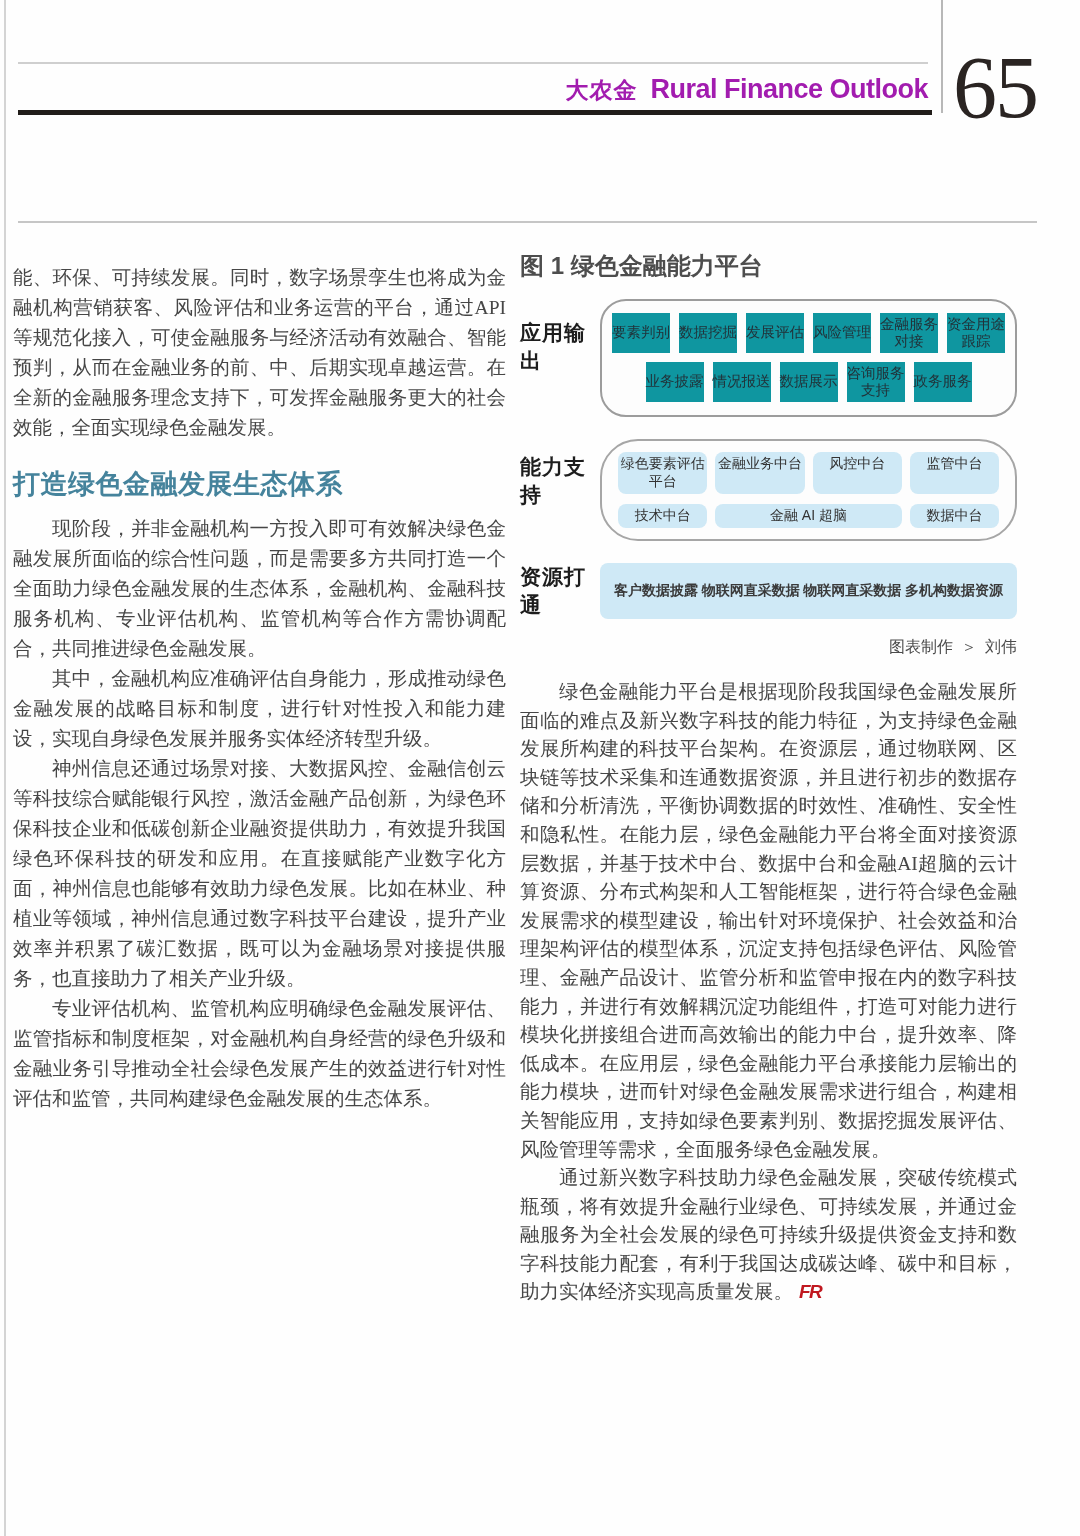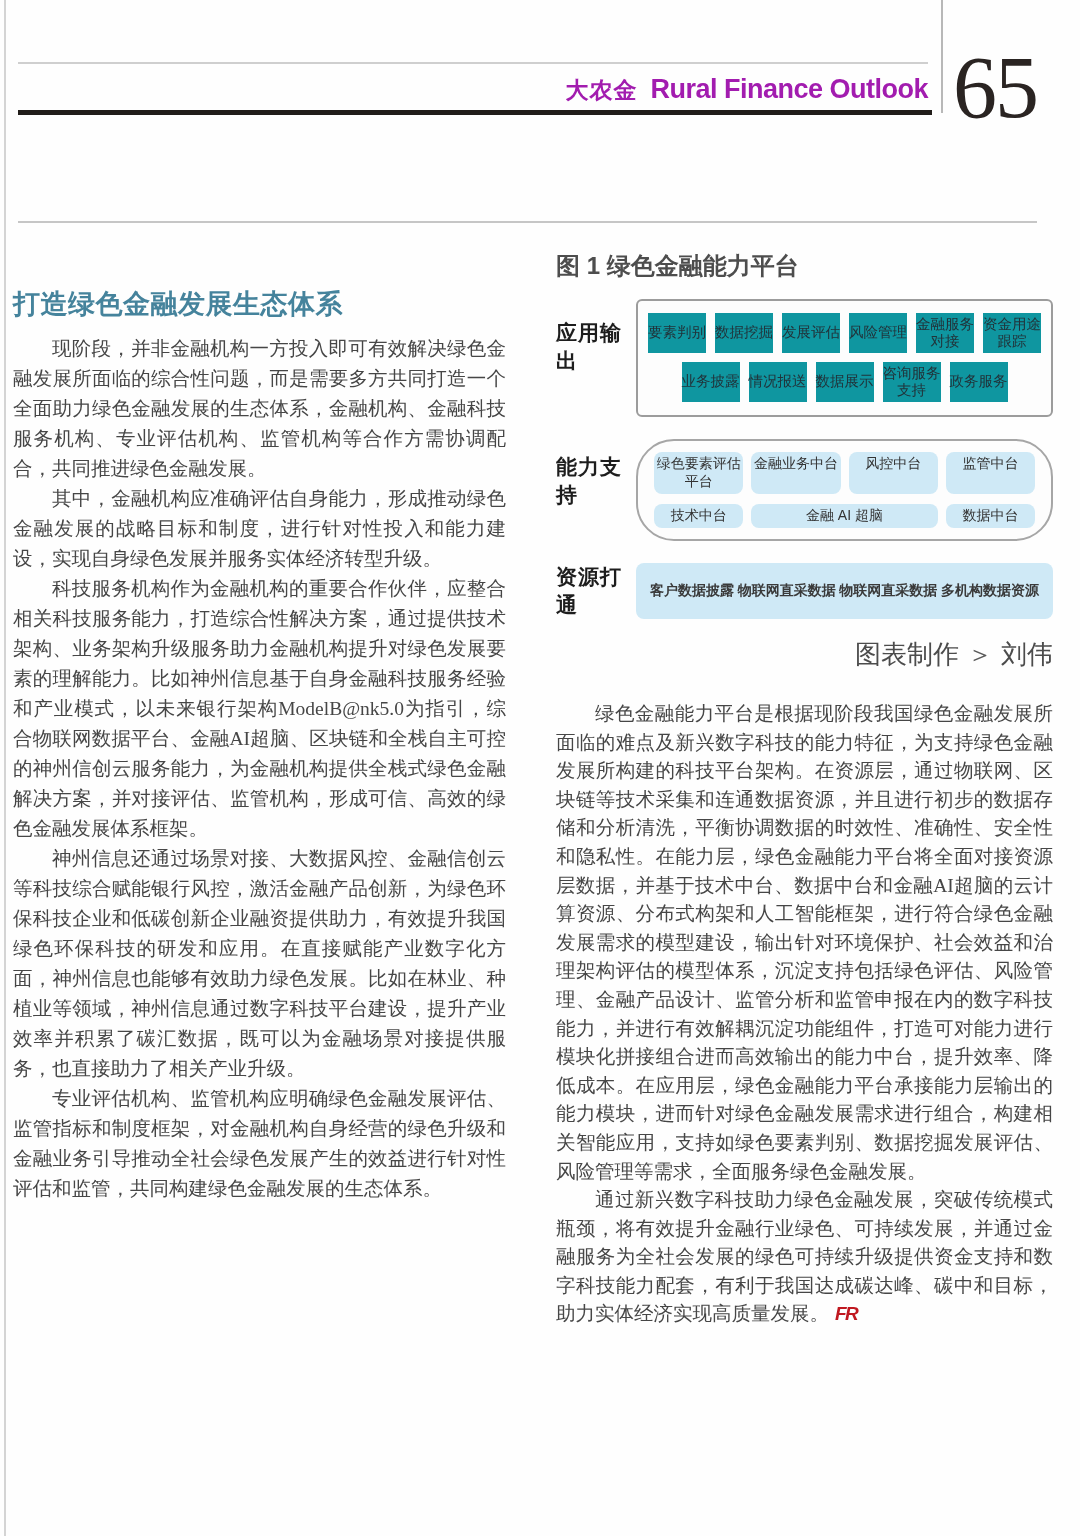--- a/index.html
+++ b/index.html
@@ -24,50 +24,50 @@
   .brand-cn{font-size:23px;font-weight:700;letter-spacing:1px;}
   .brand-en{font-size:27px;font-weight:700;letter-spacing:-0.5px;}
   .thick-rule{position:absolute;left:18px;top:110px;width:914px;height:5px;background:#211d1a;}
   .pageno-divider{position:absolute;left:941px;top:0;width:2px;height:113px;background:#b8b8b8;}
   .page-number{position:absolute;left:953px;top:44px;width:110px;
     font-family:var(--serif);font-size:88px;line-height:1;color:#2a2422;letter-spacing:-2px;}
   .hairline-second{position:absolute;left:18px;top:221px;width:1019px;height:2px;background:#c6c6c6;}
 
   
   .col-left{position:absolute;left:13px;top:263px;width:493px;}
-  .col-right{position:absolute;left:556px;top:250px;width:497px;}
+  .col-right{position:absolute;left:520px;top:250px;width:497px;}
   .body-par{margin:0;font-size:19.5px;line-height:30px;text-align:justify;color:#464646;text-indent:2em;}
   .body-par.no-indent{text-indent:0;}
   .col-right .body-par{line-height:28.6px;}
   .section-heading{margin:23px 0 12px;font-family:var(--sans);font-size:27px;font-weight:700;
     color:var(--heading-teal);letter-spacing:0.5px;}
 
   
   .fig-title{font-family:var(--sans);font-size:24px;font-weight:600;color:#4d4d4d;margin:0 0 17px;}
   .fig-row{display:flex;margin-bottom:22px;}
   .fig-label{flex:none;width:80px;font-family:var(--sans);font-size:21px;font-weight:700;
     color:#1d1d1d;letter-spacing:1px;}
   .fig-label.lab-app{padding-top:20px;}
   .fig-label.lab-cap{padding-top:14px;}
   .fig-label.lab-res{align-self:center;}
-  .app-frame{flex:1;border:2px solid #9c9c9c;border-radius:6px;padding:12px 8px 13px;background:#fdfdfd;}
+  .app-frame{flex:1;border:2px solid #9c9c9c;border-radius:26px;padding:12px 8px 13px;background:#fdfdfd;}
   .chip-row{display:flex;justify-content:center;gap:9px;}
   .chip-row + .chip-row{margin-top:9px;}
   .app-chip{width:58px;min-height:40px;display:flex;align-items:center;justify-content:center;
     background:var(--teal-box);color:#21333a;font-family:var(--sans);font-size:14.5px;
     line-height:1.2;text-align:center;font-weight:500;}
   .cap-frame{flex:1;border:2px solid #a6a6a6;border-radius:38px;padding:11px 16px;background:#fdfdfd;}
   .cap-grid{display:grid;grid-template-columns:repeat(4,1fr);gap:10px 8px;}
   .cap-chip{background:var(--light-blue-box);color:#333;font-family:var(--sans);font-size:14px;
     text-align:center;padding:3px 0;border-radius:8px;}
   .cap-chip.wide{grid-column:2 / span 2;}
   .res-band{flex:1;background:var(--light-blue-box);border-radius:6px;min-height:42px;
     display:flex;align-items:center;justify-content:space-between;padding:0 14px;border-radius:8px;}
   .res-item{font-family:var(--sans);font-size:14px;font-weight:600;color:#3a3a3a;}
-  .fig-credit{margin:-4px 0 28px;text-align:right;font-family:var(--sans);font-size:26px;color:#4c4c4c;}
+  .fig-credit{margin:-4px 0 20px;text-align:right;font-family:var(--sans);font-size:16px;color:#4c4c4c;}
   .fig-credit .sep{margin:0 8px;color:#5a5a5a;}
   .end-mark{font-family:var(--sans);font-weight:800;font-size:19px;letter-spacing:-1.5px;
     color:var(--end-mark-red);margin-left:6px;font-style:italic;}
 </style>
 </head>
 <body>
 
 <div class="page">
 
   <div class="edge-rule"></div>
@@ -78,24 +78,24 @@
       <span class="brand-cn">大农金</span>
       <span class="brand-en">Rural Finance Outlook</span>
     </div>
     <div class="thick-rule"></div>
     <div class="pageno-divider"></div>
     <div class="page-number">65</div>
     <div class="hairline-second"></div>
   </div>
 
   <div class="col-left">
+    <p class="body-par no-indent">能、环保、可持续发展。同时，数字场景孪生也将成为金融机构营销获客、风险评估和业务运营的平台，通过API等规范化接入，可使金融服务与经济活动有效融合、智能预判，从而在金融业务的前、中、后期实现卓越运营。在全新的金融服务理念支持下，可发挥金融服务更大的社会效能，全面实现绿色金融发展。</p>
     <h2 class="section-heading">打造绿色金融发展生态体系</h2>
     <p class="body-par">现阶段，并非金融机构一方投入即可有效解决绿色金融发展所面临的综合性问题，而是需要多方共同打造一个全面助力绿色金融发展的生态体系，金融机构、金融科技服务机构、专业评估机构、监管机构等合作方需协调配合，共同推进绿色金融发展。</p>
     <p class="body-par">其中，金融机构应准确评估自身能力，形成推动绿色金融发展的战略目标和制度，进行针对性投入和能力建设，实现自身绿色发展并服务实体经济转型升级。</p>
-    <p class="body-par">科技服务机构作为金融机构的重要合作伙伴，应整合相关科技服务能力，打造综合性解决方案，通过提供技术架构、业务架构升级服务助力金融机构提升对绿色发展要素的理解能力。比如神州信息基于自身金融科技服务经验和产业模式，以未来银行架构ModelB@nk5.0为指引，综合物联网数据平台、金融AI超脑、区块链和全栈自主可控的神州信创云服务能力，为金融机构提供全栈式绿色金融解决方案，并对接评估、监管机构，形成可信、高效的绿色金融发展体系框架。</p>
     <p class="body-par">神州信息还通过场景对接、大数据风控、金融信创云等科技综合赋能银行风控，激活金融产品创新，为绿色环保科技企业和低碳创新企业融资提供助力，有效提升我国绿色环保科技的研发和应用。在直接赋能产业数字化方面，神州信息也能够有效助力绿色发展。比如在林业、种植业等领域，神州信息通过数字科技平台建设，提升产业效率并积累了碳汇数据，既可以为金融场景对接提供服务，也直接助力了相关产业升级。</p>
     <p class="body-par">专业评估机构、监管机构应明确绿色金融发展评估、监管指标和制度框架，对金融机构自身经营的绿色升级和金融业务引导推动全社会绿色发展产生的效益进行针对性评估和监管，共同构建绿色金融发展的生态体系。</p>
   </div>
 
   <div class="col-right">
 
     <div>
       <div class="fig-title">图 1 绿色金融能力平台</div>
 
       <div class="fig-row">

